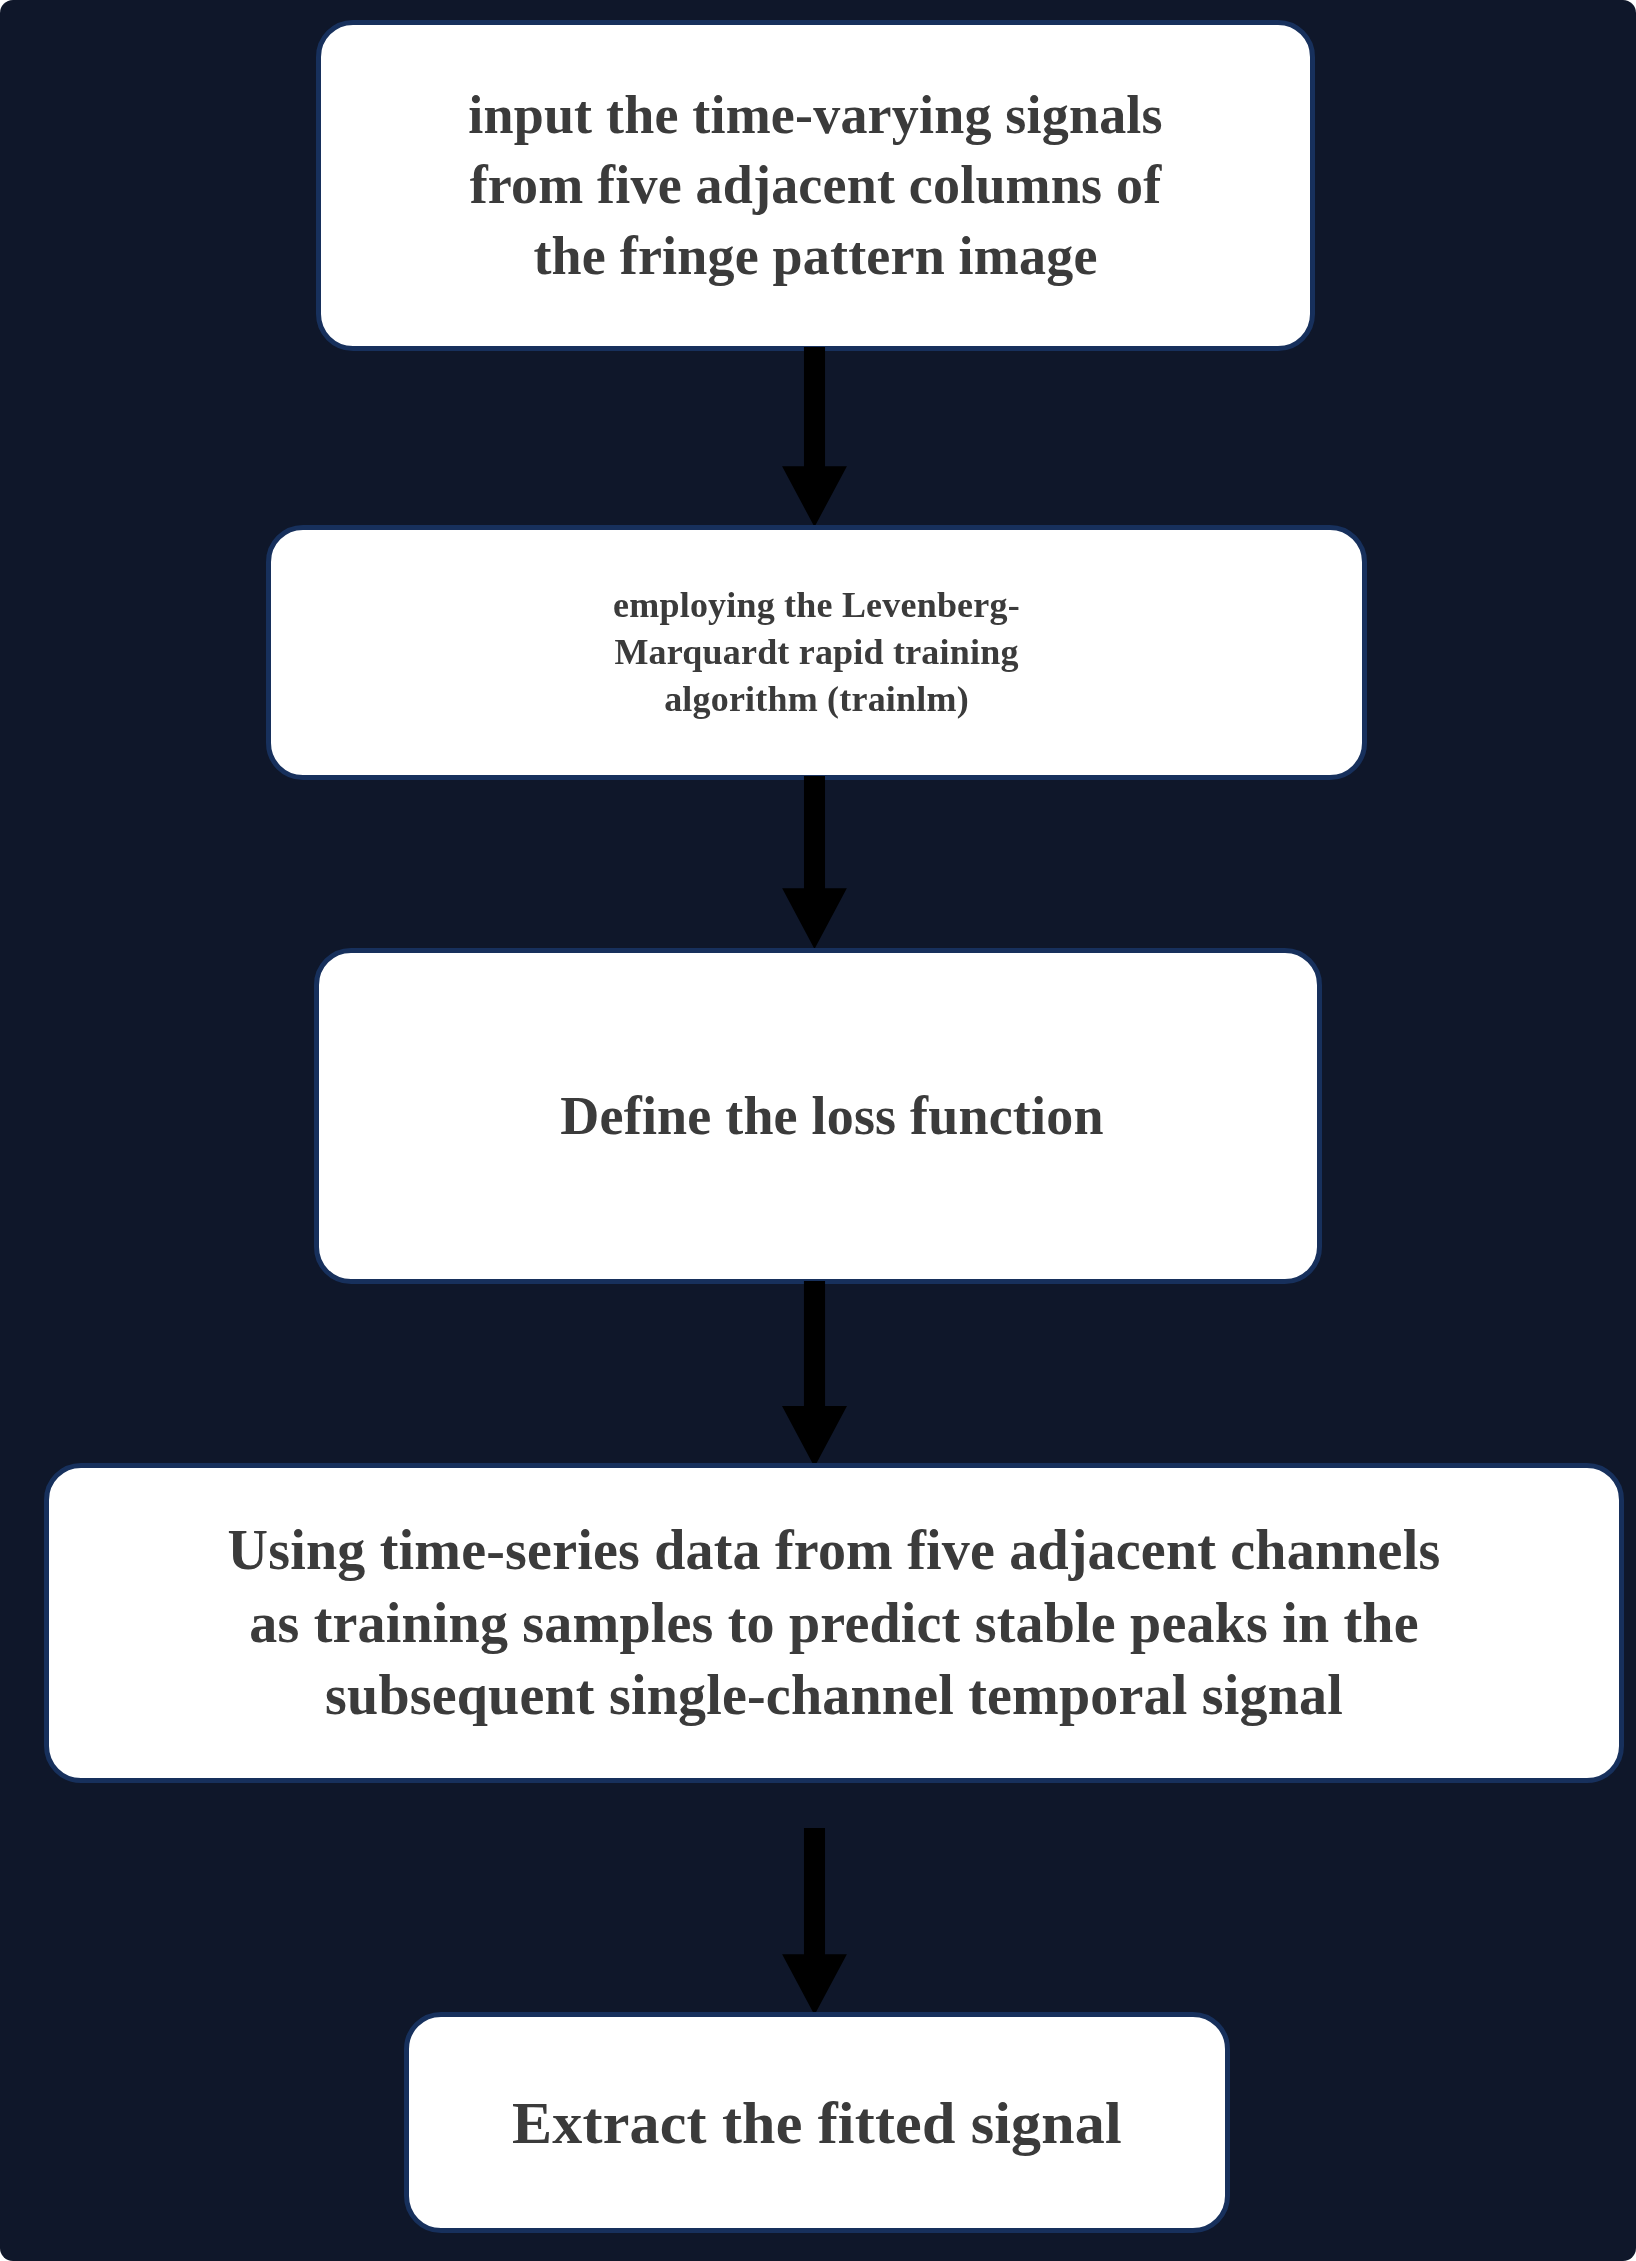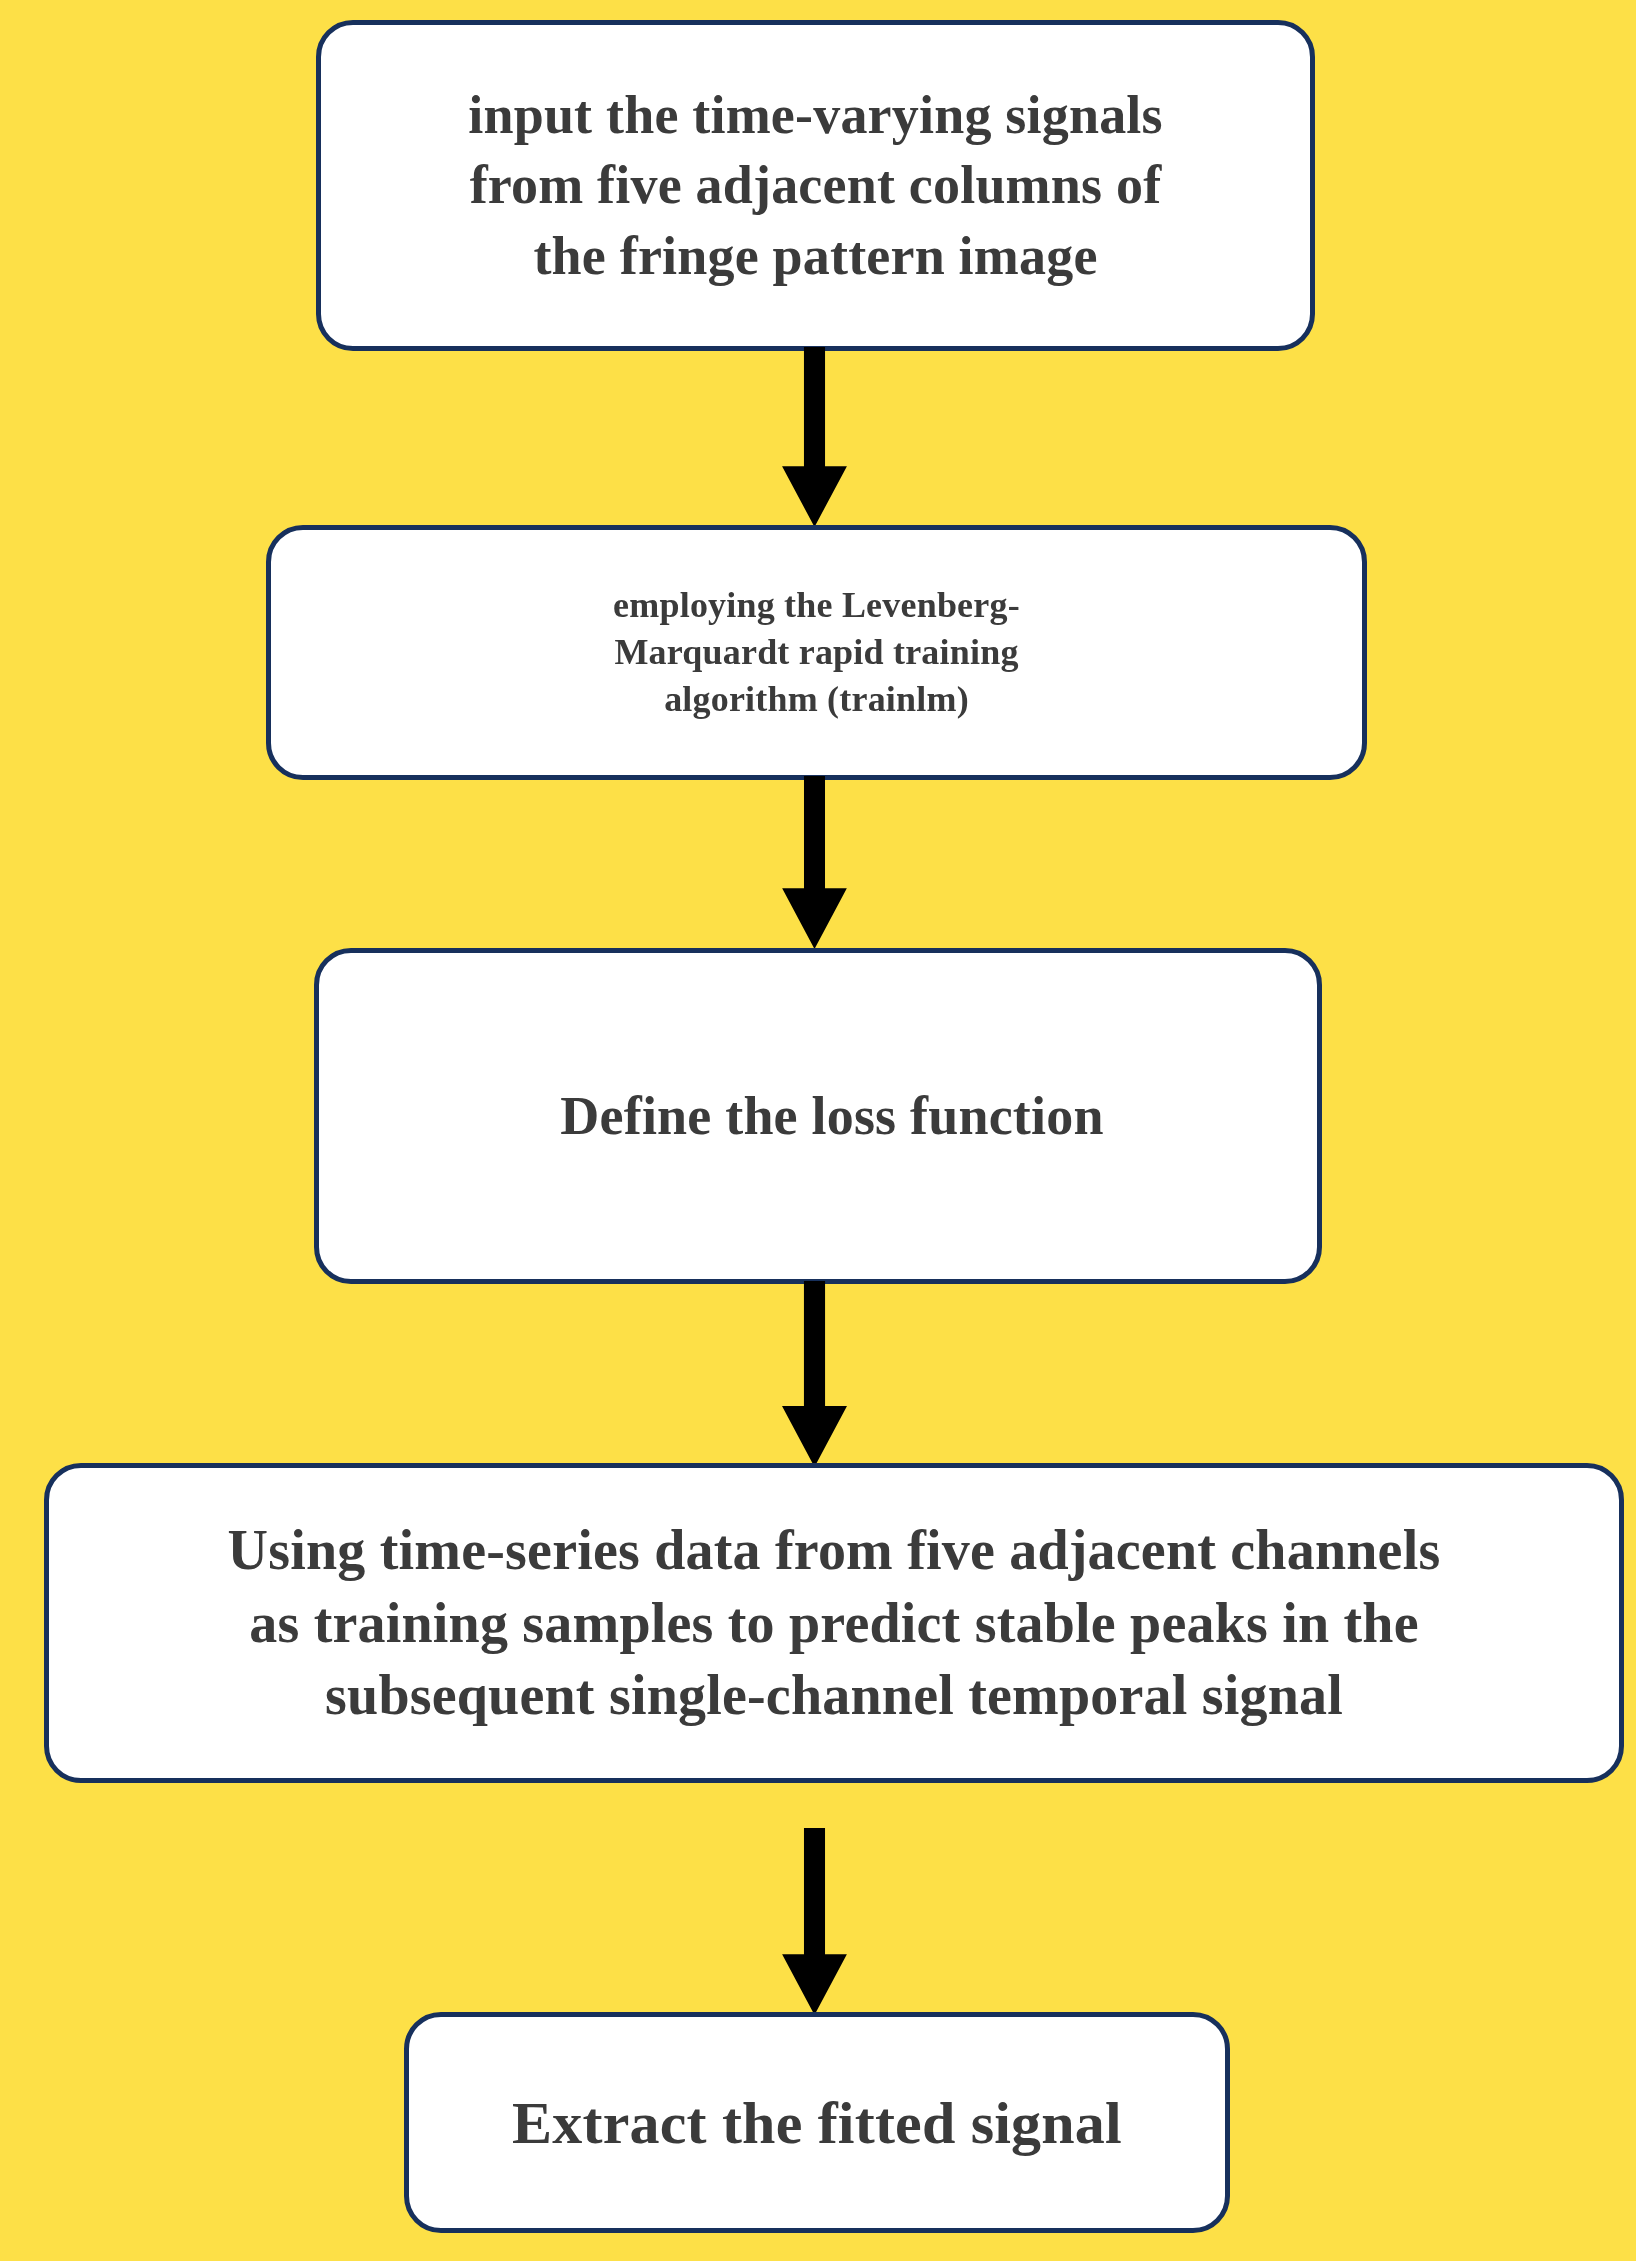--- a/index.html
+++ b/index.html
@@ -8,22 +8,23 @@
     padding: 0;
     background: #ffffff;
   }
   body {
     font-family: "Liberation Serif", "DejaVu Serif", serif;
   }
   #canvas {
     position: relative;
     width: 1636px;
     height: 2261px;
-    background: #fde047;
+    background: #0f172a;
     overflow: hidden;
+    border-radius: 13px;
   }
 
   
   .node {
     position: absolute;
     box-sizing: border-box;
     background: #ffffff;
     border: 5.7px solid #17305c;
     border-radius: 37px;
     display: flex;
@@ -45,22 +46,20 @@
   
   #node-1 { left: 316px;  top: 20px;   width: 999px; height: 331px; font-size: 54px; }
   #node-2 { left: 266px;  top: 525px;  width: 1101px; height: 255px; font-size: 36px; }
   #node-3 { left: 314px;  top: 948px; width: 1008px; height: 336px; font-size: 54px; }
   #node-4 { left: 44px;   top: 1463px; width: 1580px; height: 320px; font-size: 56px; justify-content: flex-end; }
   #node-5 { left: 404px;  top: 2012px; width: 826px; height: 221px; font-size: 60px; }
 
   
   #node-3 .stack {
     display: flex;
-    flex-direction: column;
-    align-items: center;
     justify-content: center;
     gap: 14.6px;
     width: 100%;
     padding-left: 28px;
   }
   .formula {
     font-style: italic;
     font-weight: 700;
     font-size: 57px;
     color: #3b3b3b;

